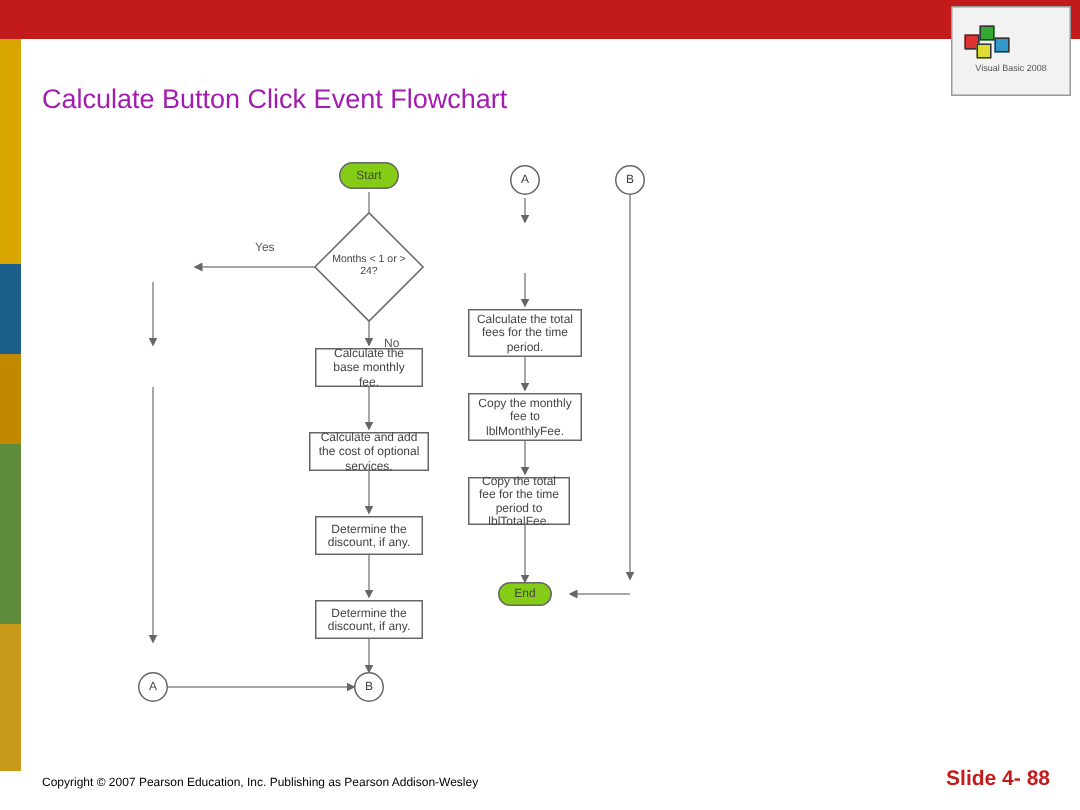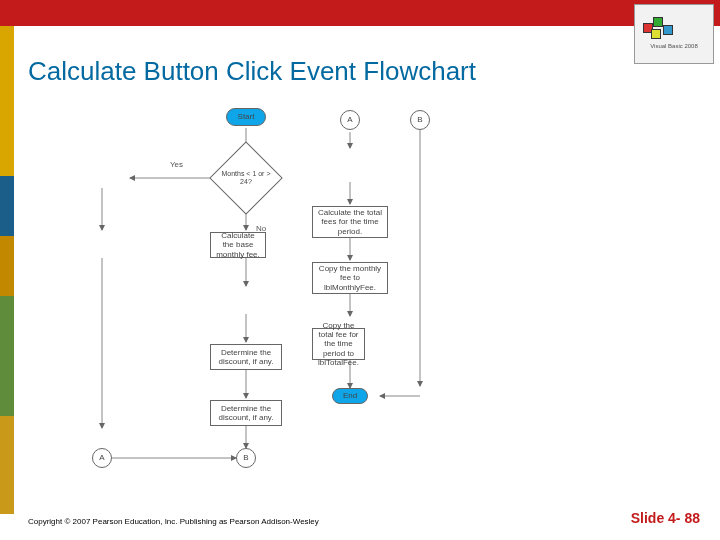--- a/index.html
+++ b/index.html
@@ -8,24 +8,24 @@
   .leftstrip{position:absolute;top:26px;left:0;width:14px;height:488px}
   .ls{width:14px}
   .ls1{background:#d9a600;height:150px}
   .ls2{background:#1b5e8a;height:60px}
   .ls3{background:#c28800;height:60px}
   .ls4{background:#5f8c3a;height:120px}
   .ls5{background:#c99a1a;height:98px}
   .corner{position:absolute;top:4px;right:6px;width:80px;height:60px;border:1px solid #999;background:#f2f2f2;font-size:6px;text-align:center;padding-top:38px;color:#555}
   .blocks{position:absolute;top:8px;left:8px;width:40px;height:28px}
   .blk{position:absolute;width:10px;height:10px;border:1px solid #333}
-  .title{position:absolute;top:56px;left:28px;font-size:26px;color:#0369a1}
+  .title{position:absolute;top:56px;left:28px;font-size:18px;color:#a21caf}
   .chart{position:absolute;top:108px;left:60px;width:560px;height:376px}
   .node{position:absolute;border:1px solid #666;background:#fff;font-size:8px;color:#444;line-height:1.15;padding:3px 4px;text-align:center;display:flex;align-items:center;justify-content:center}
-  .term{border-radius:10px;background:#0ea5e9}
+  .term{border-radius:10px;background:#84cc16}
   .circ{width:20px;height:20px;border-radius:50%;background:#fff;padding:0}
   .diamond{width:52px;height:52px;transform:rotate(45deg);padding:0}
   .diamond span{transform:rotate(-45deg);display:block;width:60px;font-size:7px;text-align:center}
   svg.lines{position:absolute;top:0;left:0;width:560px;height:376px}
   .lbl{position:absolute;font-size:8px;color:#555}
   .copy{position:absolute;left:28px;bottom:14px;font-size:8px;font-weight:normal}
   .slide{position:absolute;right:20px;bottom:14px;font-size:14px;font-weight:bold;color:#c31b1b}
 </style>
 </head>
 <body>
@@ -83,22 +83,25 @@
       <span>Start</span>
     </div>
 
   <div class="node diamond" style="left:160px;top:44px">
       <span>Months &lt; 1 or &gt; 24?</span>
     </div>
   <div class="lbl" style="left:110px;top:52px">Yes</div>
   <div class="lbl" style="left:196px;top:116px">No</div>
 
 
-  <div class="node" style="left:150px;top:124px;width:56px;height:26px">
+  <div class="node" style="left:150px;top:124px;width:72px;height:26px">
       <span>Calculate the base monthly fee.</span>
+    </div>
+  <div class="node" style="left:146px;top:180px;width:80px;height:26px">
+      <span>Calculate and add the cost of optional services.</span>
     </div>
   <div class="node" style="left:150px;top:236px;width:72px;height:26px">
       <span>Determine the discount, if any.</span>
     </div>
   <div class="node" style="left:150px;top:292px;width:72px;height:26px">
       <span>Determine the discount, if any.</span>
     </div>
 
   <div class="node circ" style="left:32px;top:340px">
       <span>A</span>
@@ -113,21 +116,21 @@
   <div class="node circ" style="left:350px;top:2px">
       <span>B</span>
     </div>
 
   <div class="node" style="left:252px;top:98px;width:76px;height:32px">
       <span>Calculate the total fees for the time period.</span>
     </div>
   <div class="node" style="left:252px;top:154px;width:76px;height:32px">
       <span>Copy the monthly fee to lblMonthlyFee.</span>
     </div>
-  <div class="node" style="left:252px;top:220px;width:53px;height:32px">
+  <div class="node" style="left:252px;top:210px;width:68px;height:32px">
       <span>Copy the total fee for the time period to lblTotalFee.</span>
     </div>
 
   <div class="node term" style="left:272px;top:280px;width:36px;height:16px">
       <span>End</span>
     </div>
 </div>
 
 <div class="copy">Copyright © 2007 Pearson Education, Inc. Publishing as Pearson Addison-Wesley</div>
 <div class="slide">Slide 4- 88</div>

